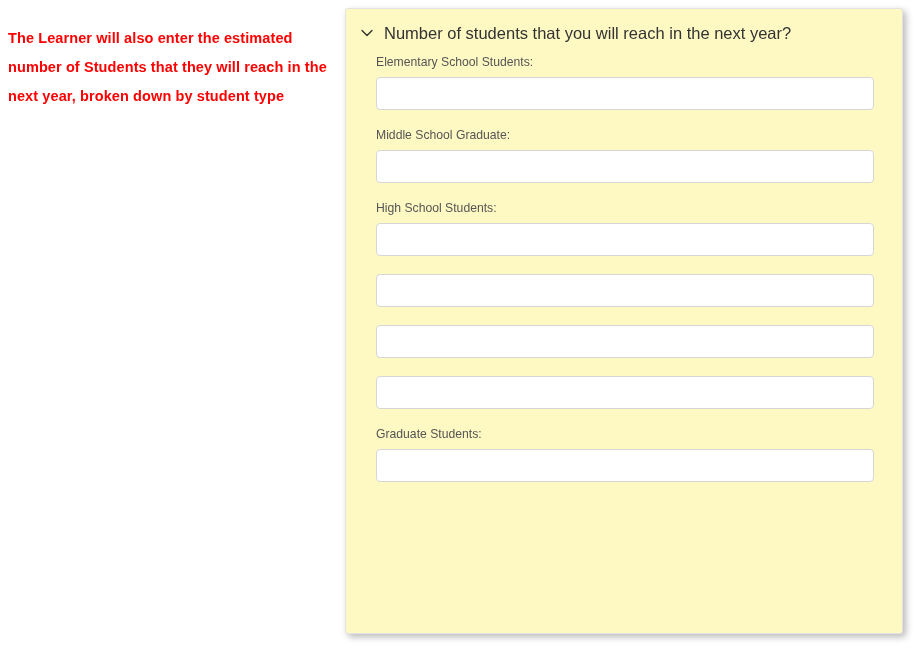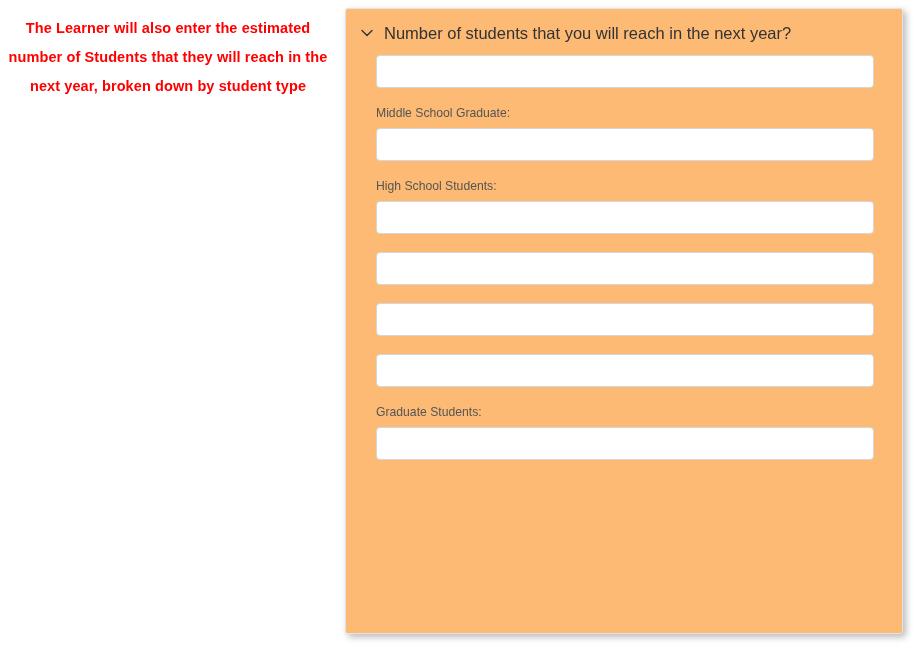--- a/index.html
+++ b/index.html
@@ -12,39 +12,38 @@
     background: #ffffff;
     font-family: "Liberation Sans", sans-serif;
     overflow: hidden;
     position: relative;
   }
 
   
   .annotation {
     position: absolute;
     left: 8px;
-    top: 14px;
+    top: 24px;
     width: 320px;
     color: #ff0000;
     font-family: "Liberation Sans", sans-serif;
     font-weight: bold;
     font-size: 14.5px;
     line-height: 29px;
     letter-spacing: 0.1px;
-    text-align: center;
   }
 
   
   .panel {
     position: absolute;
     left: 345px;
     top: 8px;
     width: 558px;
     height: 626px;
-    background: #fdba74;
+    background: #fef9c3;
     border: 1px solid #e3e3e3;
     border-radius: 3px;
     box-shadow: 3px 3px 7px rgba(0,0,0,0.28);
     box-sizing: border-box;
     overflow: hidden;
   }
 
   .panel-header {
     display: flex;
     align-items: center;
@@ -114,20 +113,21 @@
       <svg width="16" height="16" viewBox="0 0 16 16" aria-hidden="true">
         <path d="M3 5.5 L8 10.5 L13 5.5" fill="none" stroke="currentColor" stroke-width="1.4" stroke-linecap="round" stroke-linejoin="round"></path>
       </svg>
     </span>
     <span class="panel-title">Number of students that you will reach in the next year?</span>
   </div>
 
   <div class="fields">
 
     <div class="field">
+      <label class="field-label">Elementary School Students:</label>
       <input class="field-input" type="text" value="" style="">
     </div>
 
     <div class="field">
       <label class="field-label">Middle School Graduate:</label>
       <input class="field-input" type="text" value="" style="">
     </div>
 
     <div class="field">
       <label class="field-label">High School Students:</label>

